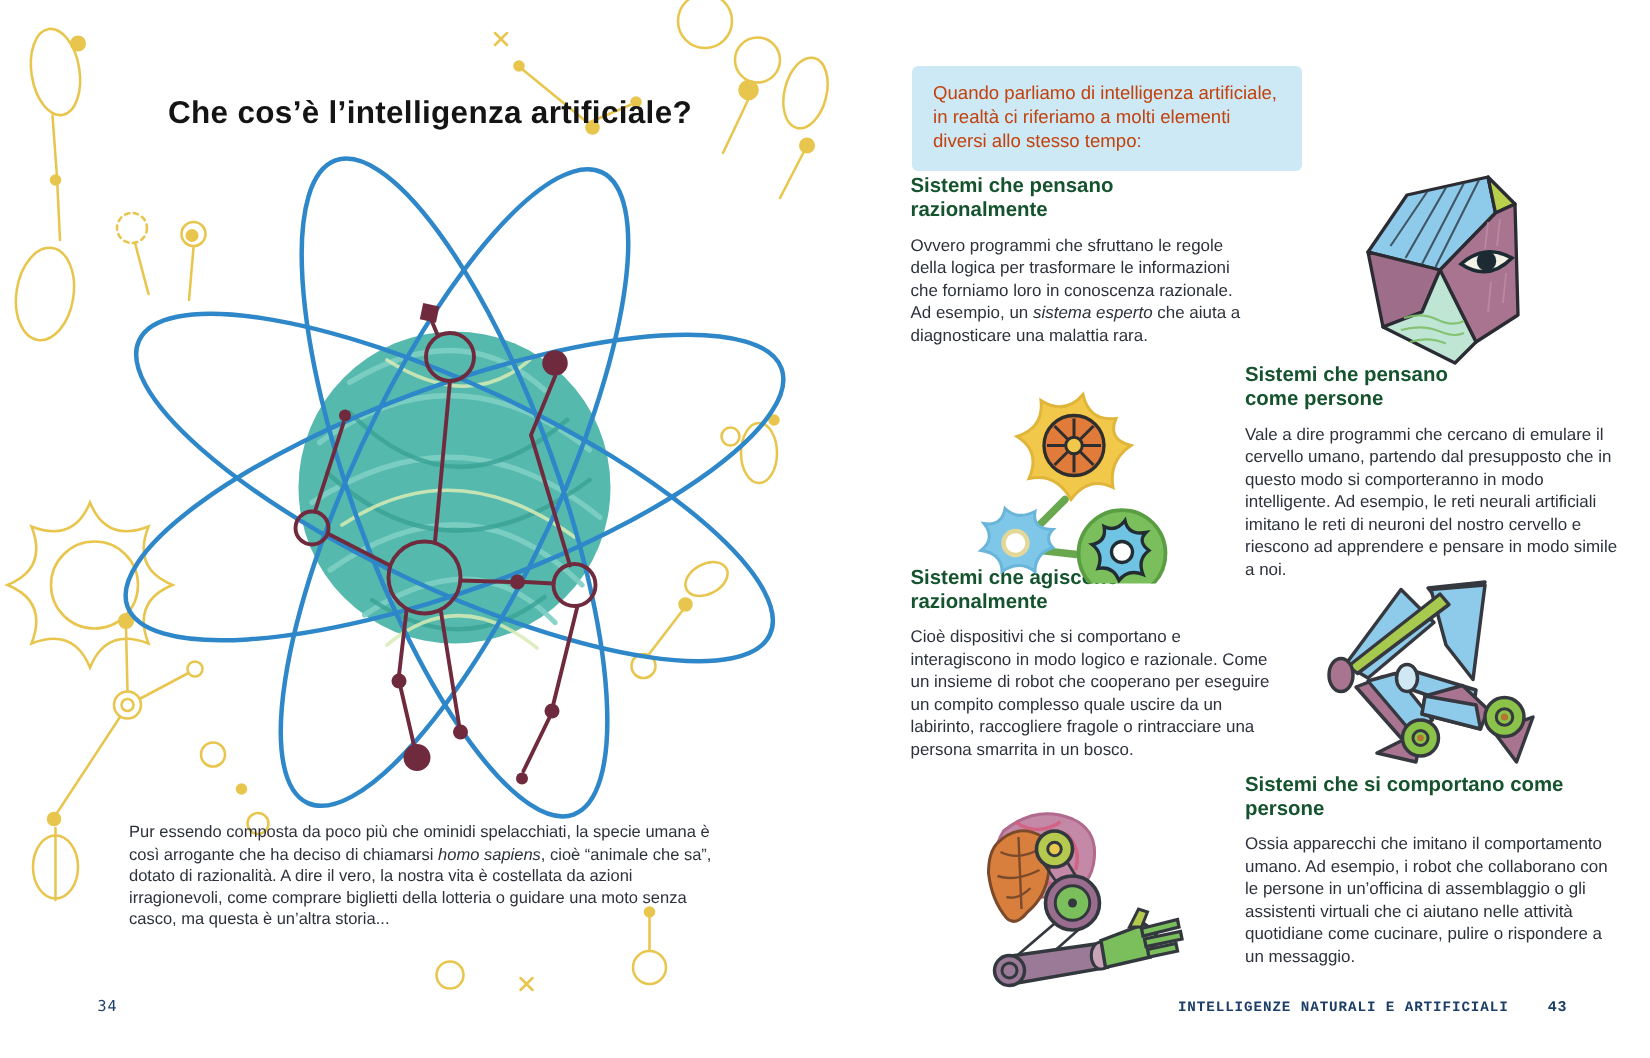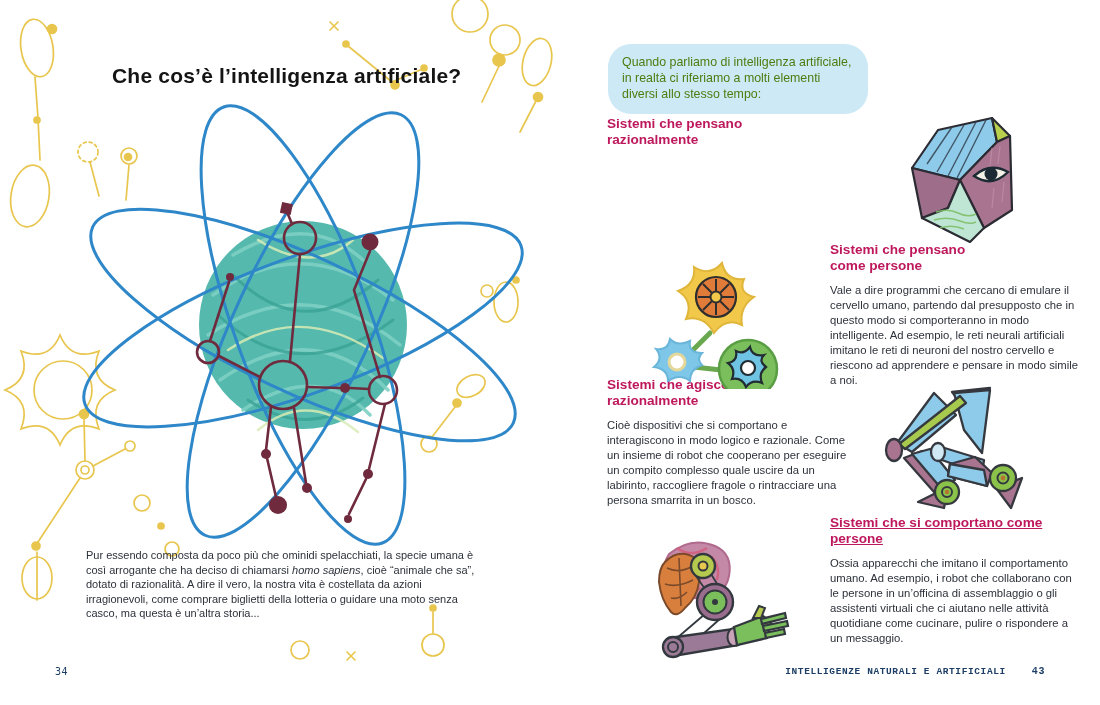--- a/index.html
+++ b/index.html
@@ -1,37 +1,37 @@
 <!DOCTYPE html>
 <html><head>
 <meta charset="utf-8">
 <style>
   html,body{margin:0;padding:0;background:#ffffff;}
   .spread{position:relative;width:1100px;height:705px;background:#ffffff;overflow:hidden;
           font-family:"Liberation Sans",sans-serif;color:#2c313a;}
   svg{display:block;}
   .abs{position:absolute;}
   .page-title{left:88px;top:50px;font-size:21px;font-weight:bold;color:#141414;letter-spacing:.2px;margin-left:24px;}
-  .callout{left:608px;top:44px;width:232px;background:#cde9f6;border-radius:23px;
-           padding:11px 14px;font-size:12.4px;line-height:1.28;color:#4d7c0f;}
+  .callout{left:608px;top:44px;width:232px;background:#cde9f6;border-radius:4px;
+           padding:11px 14px;font-size:12.4px;line-height:1.28;color:#c2410c;}
   .section{line-height:1.33;}
-  .section h3{margin:0 0 9px 0;font-size:13.6px;line-height:1.18;color:#be185d;}
+  .section h3{margin:0 0 9px 0;font-size:13.6px;line-height:1.18;color:#14532d;}
   .section p{margin:0;font-size:11.3px;color:#2c313a;}
   .sec1{left:607px;top:116px;width:222px;}
   .sec2{left:830px;top:242px;width:256px;}
   .sec3{left:607px;top:377px;width:240px;}
   .sec4{left:830px;top:515px;width:252px;}
   .sec1 h3,.sec2 h3{max-width:165px;}
   .sec3 h3{max-width:170px;}
-  .sec4 h3{max-width:215px;text-decoration:underline;}
+  .sec4 h3{max-width:215px;}
   .left-par{left:86px;top:537px;width:398px;font-size:11px;line-height:1.32;color:#2c313a;}
   .footer{top:666px;font-family:"DejaVu Sans Mono","Liberation Mono",monospace;
           color:#1d3e66;font-size:9.5px;letter-spacing:.6px;white-space:nowrap;}
   .footer .pageno{font-size:10px;}
-  .footer-left{left:55px;display:flex;gap:34px;align-items:flex-end;}
+  .footer-left{left:65px;display:flex;gap:34px;align-items:flex-end;}
   .footer-right{right:55px;display:flex;gap:26px;align-items:baseline;font-weight:bold;font-family:Liberation Mono, monospace;}
   em{font-style:italic;}
 </style>
 </head>
 <body>
 
 <div class="spread">
 
   <svg class="abs" style="left:0;top:0" width="555" height="705" viewBox="0 0 555 705">
     <g stroke="#e8c64e" stroke-width="1.7" fill="none" stroke-linecap="round">
@@ -150,20 +150,21 @@
   <p class="abs left-par"><span>Pur essendo composta da poco più che ominidi spelacchiati, la specie umana è così arrogante che ha deciso di chiamarsi </span><em>homo sapiens</em><span>, cioè “animale che sa”, dotato di razionalità. A dire il vero, la nostra vita è costellata da azioni irragionevoli, come comprare biglietti della lotteria o guidare una moto senza casco, ma questa è un’altra storia...</span></p>
 
   <div class="abs footer footer-left">
     <span class="pageno">34</span>
   </div>
 
   <div class="abs callout">Quando parliamo di intelligenza artificiale, in realtà ci riferiamo a molti elementi diversi allo stesso tempo:</div>
 
   <div class="abs section sec1">
     <h3>Sistemi che pensano razionalmente</h3>
+    <p><span>Ovvero programmi che sfruttano le regole della logica per trasformare le informazioni che forniamo loro in conoscenza razionale. Ad esempio, un </span><em>sistema esperto</em><span> che aiuta a diagnosticare una malattia rara.</span></p>
   </div>
 
   <div class="abs section sec2">
     <h3>Sistemi che pensano come persone</h3>
     <p>Vale a dire programmi che cercano di emulare il cervello umano, partendo dal presupposto che in questo modo si comporteranno in modo intelligente. Ad esempio, le reti neurali artificiali imitano le reti di neuroni del nostro cervello e riescono ad apprendere e pensare in modo simile a noi.</p>
   </div>
 
   <div class="abs section sec3">
     <h3>Sistemi che agiscono razionalmente</h3>
     <p>Cioè dispositivi che si comportano e interagiscono in modo logico e razionale. Come un insieme di robot che cooperano per eseguire un compito complesso quale uscire da un labirinto, raccogliere fragole o rintracciare una persona smarrita in un bosco.</p>

